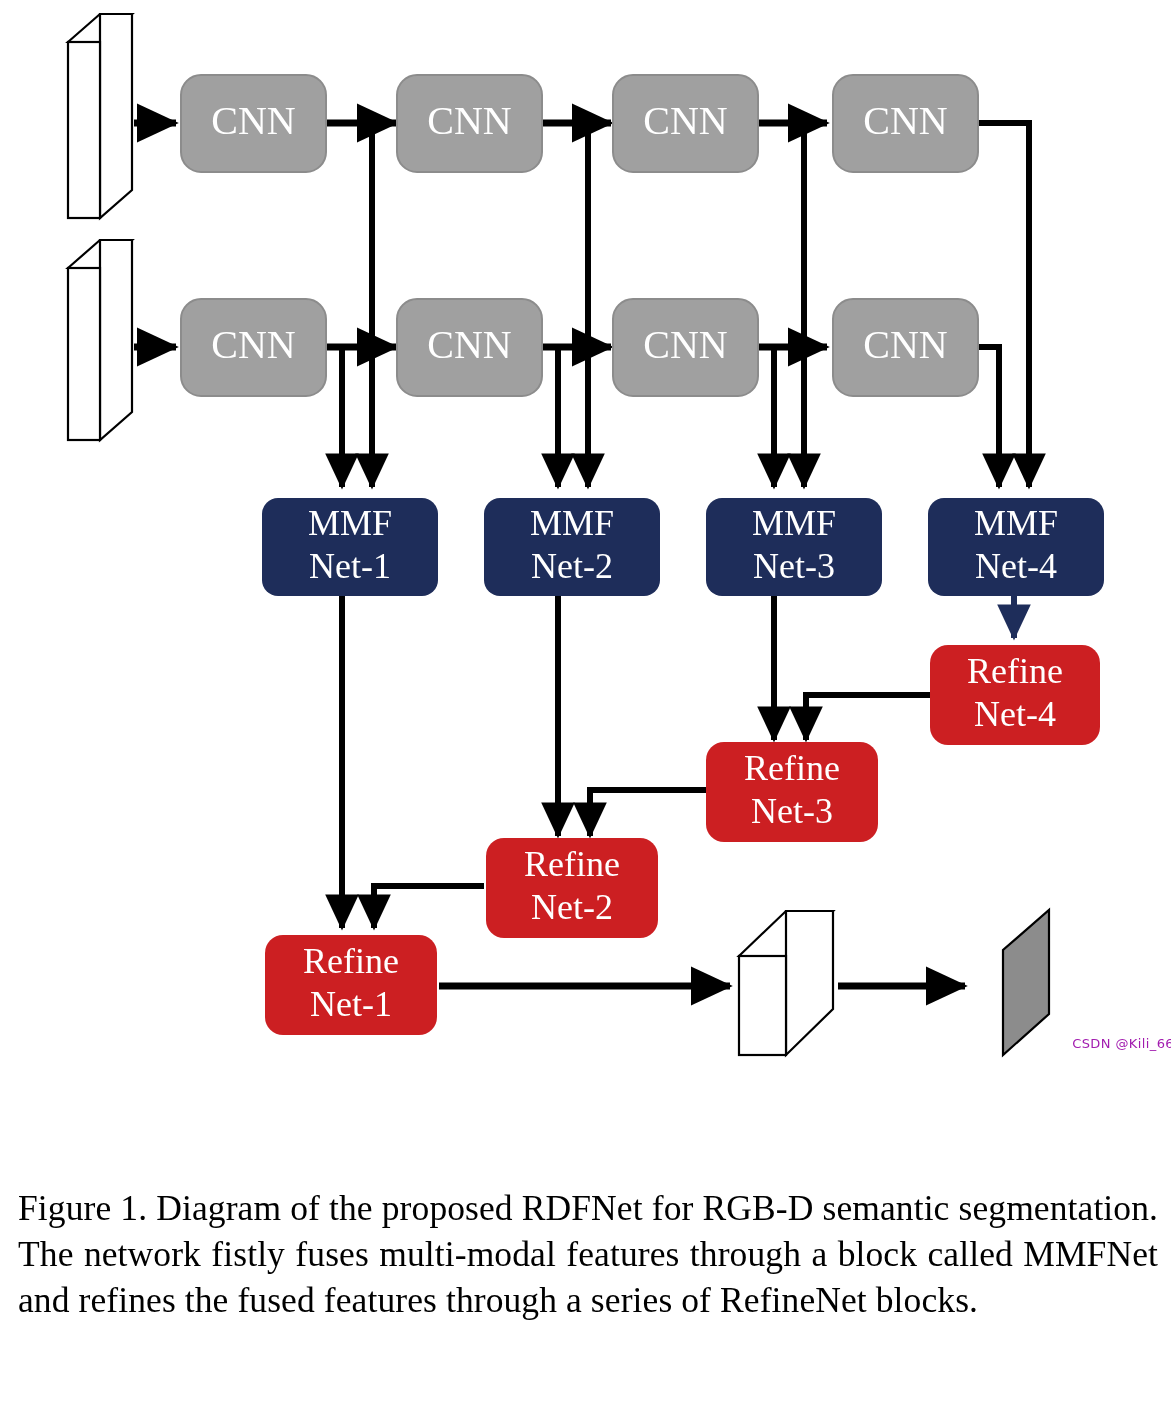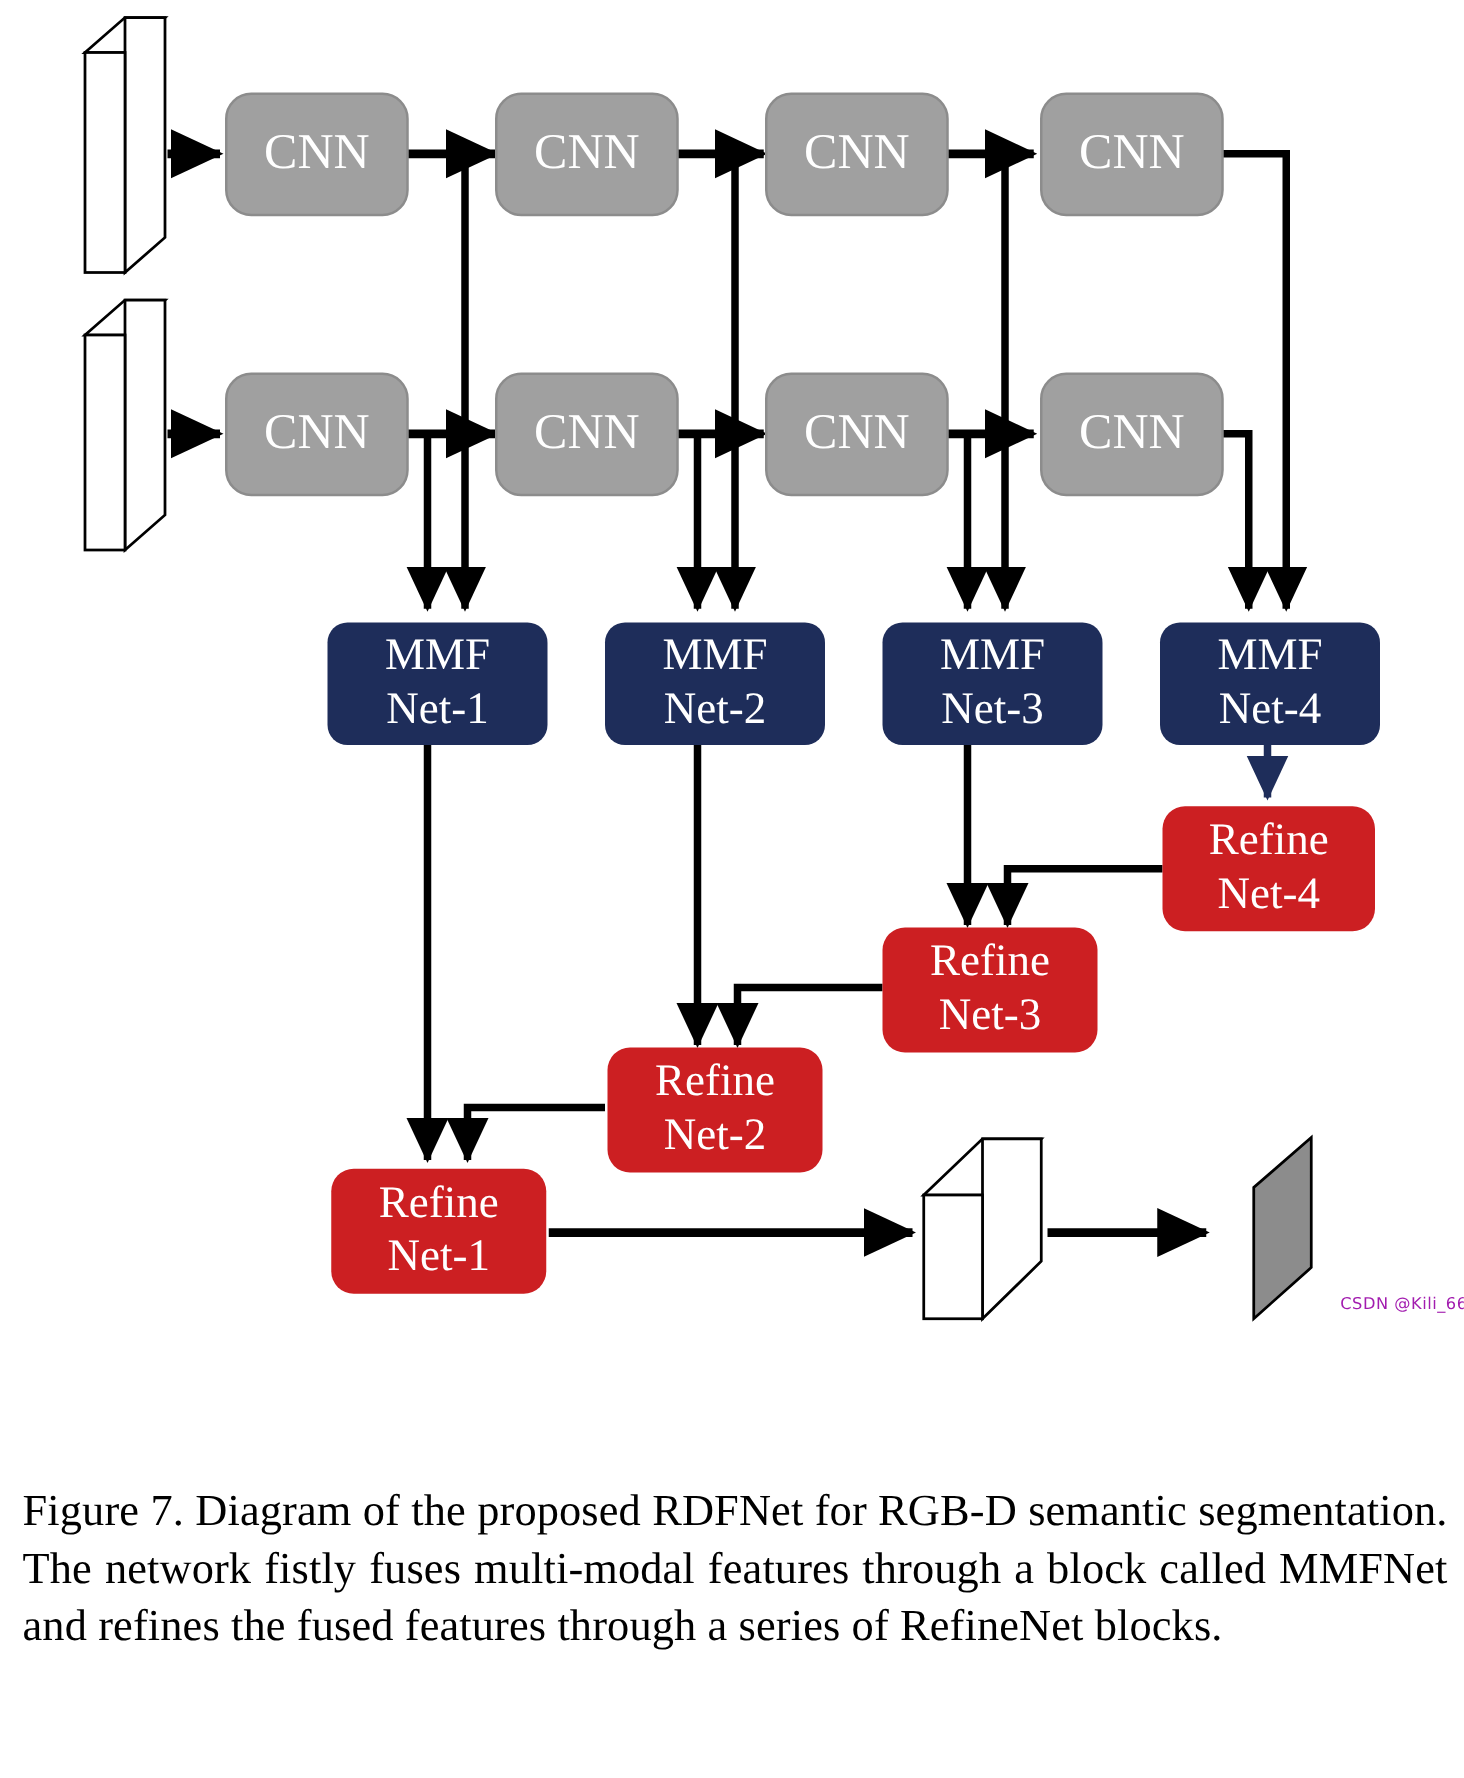--- a/index.html
+++ b/index.html
@@ -201,17 +201,17 @@
       <rect x="739" y="956" width="47" height="99" fill="#ffffff" stroke="#000000" stroke-width="2.2"></rect>
     </g>
 
     <line x1="838" y1="986" x2="965" y2="986" stroke="#000000" stroke-width="7" marker-end="url(#arrowBlack)"></line>
 
     <g>
       <polygon points="1003,1055 1003,950 1049,910 1049,1014" fill="#8c8c8c" stroke="#000000" stroke-width="2.2"></polygon>
     </g>
   </svg>
 
-  <div class="caption">Figure 7. Diagram of the proposed RDFNet for RGB-D semantic segmentation. The network fistly fuses multi-modal features through a block called MMFNet and refines the fused features through a series of RefineNet blocks.</div>
+  <div class="caption">Figure 1. Diagram of the proposed RDFNet for RGB-D semantic segmentation. The network fistly fuses multi-modal features through a block called MMFNet and refines the fused features through a series of RefineNet blocks.</div>
 
   <div class="watermark">CSDN @Kili_66</div>
 
 </div>
 
 </body></html>

